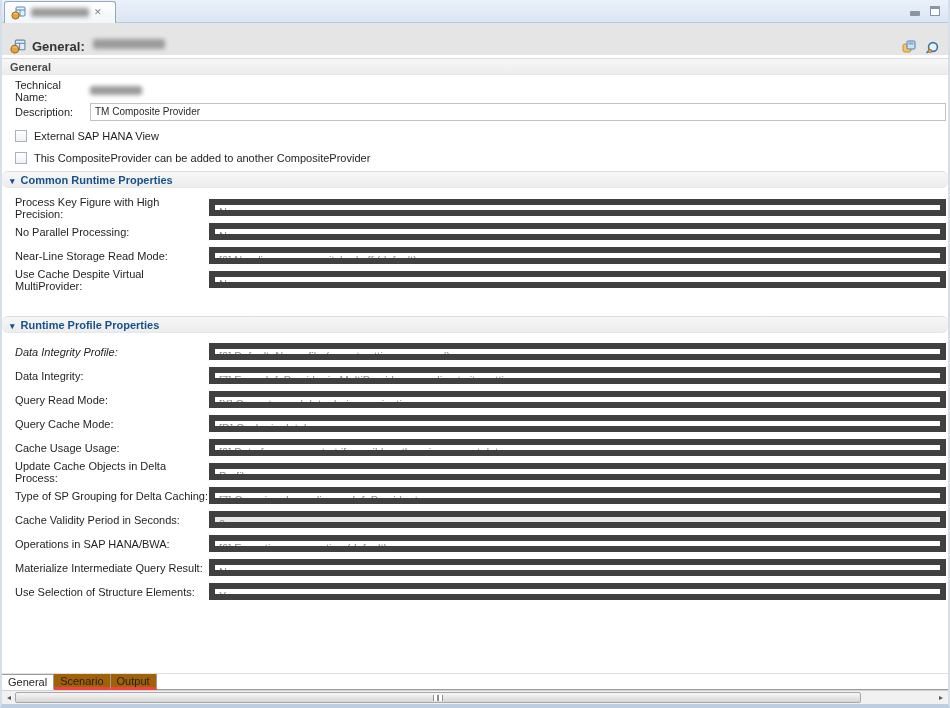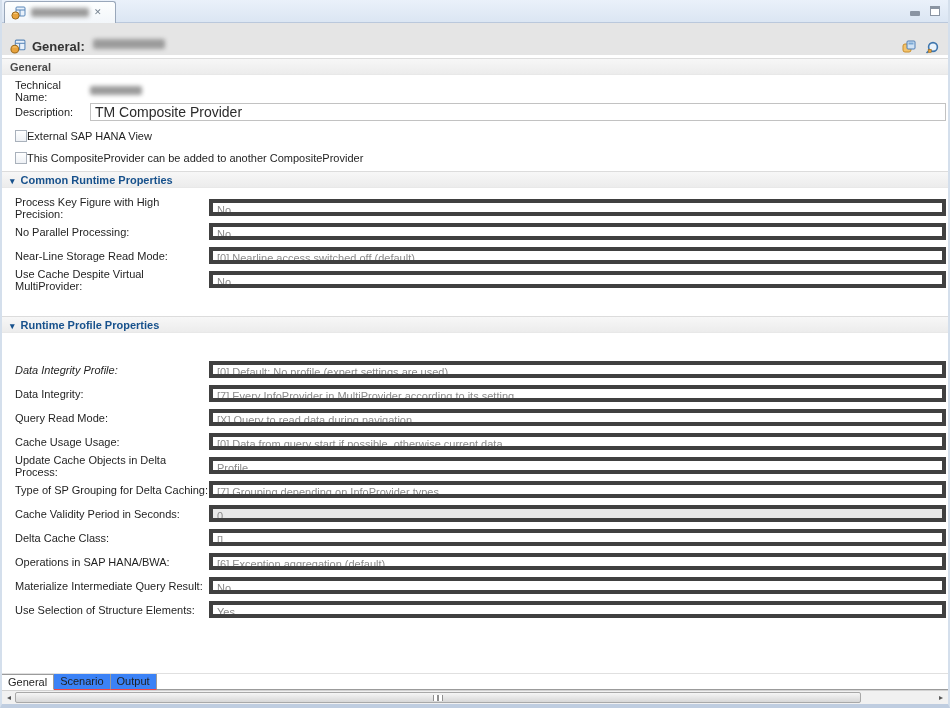--- a/index.html
+++ b/index.html
@@ -32,48 +32,48 @@
   .formhead .title { font-size: 13px; font-weight: bold; color: #333; margin-left: 6px; }
   .formhead .actions { margin-left: auto; display: flex; gap: 7px; align-items: center; }
   .abtn { width: 16px; height: 16px; display: flex; align-items: center; justify-content: center; cursor: pointer; }
   
   .secbar {
     height: 17px; margin-top: 3px; line-height: 16px;
     background: linear-gradient(#f7f7f7, #ececec);
     border-top: 1px solid #dcdcdc; border-bottom: 1px solid #e8e8e8;
     font-size: 11px; font-weight: bold; color: #4a4a4a; padding-left: 8px;
   }
-  .secbar.blue { color: #17518c; cursor: pointer; }
+  .secbar.blue { color: #17518c; cursor: pointer; border-radius: 6px; }
   .secbar .tw { display: inline-block; font-size: 9px; margin-right: 6px; color: #17518c; }
   
   .g-row { display: flex; align-items: center; margin: 2px 2px 0 13px; height: 17px; font-size: 11px; color: #1f1f1f; }
   .g-row .glabel { width: 75px; flex: none; }
   .desc-input {
     flex: 1; height: 17px; border: 1px solid #c2c2c2; background: #fff;
-    font-family: "Liberation Sans", sans-serif; font-size: 14px; color: #2b2b2b; padding: 8px 4px; outline: none;
-  }
-  .cb-row { display: flex; align-items: center; margin: 9px 0 0 13px; font-size: 11px; color: #1f1f1f; height: 13px; }
+    font-family: "Liberation Sans", sans-serif; font-size: 10px; color: #2b2b2b; padding: 8px 4px; outline: none;
+  }
+  .cb-row { display: flex; align-items: center; gap: 7px; margin: 9px 0 0 13px; font-size: 11px; color: #1f1f1f; height: 13px; }
   .cb-box { width: 12px; height: 12px; flex: none; border: 1px solid #a9b1bb; background: linear-gradient(#fff, #eef1f5); cursor: pointer; }
   
   .f-row { display: flex; align-items: center; margin: 7px 2px 0 13px; height: 17px; }
   .f-row.first { margin-top: 11px; }
-  .f-row.first-lg { margin-top: 28px; }
+  .f-row.first-lg { margin-top: 10px; }
   .f-label { width: 194px; flex: none; font-size: 11px; color: #1f1f1f; }
   .f-label.italic { font-style: italic; }
   .f-value {
-    flex: 1; height: 17px; line-height: 15px; border: 4px solid #404040; background: #fff;
+    flex: 1; height: 17px; line-height: 15px; border: 6px solid #404040; background: #fff;
     font-size: 11px; color: #8a8a8a; padding: 0 4px; white-space: nowrap; overflow: hidden; cursor: text;
   }
   .f-value.disabled { background: #e9e9e9; }
   
   .bottom { position: absolute; left: 0; right: 0; bottom: 0; }
   .btabs { display: flex; height: 17px; border-top: 1px solid #e0e0e0; background: #fff; }
   .btab {
     padding: 0 6px; line-height: 15px; font-size: 11px; color: #1f1f1f;
-    border-right: 1px solid #9b9b9b; border-bottom: 1px solid #ef4444; background: #3b82f6; cursor: pointer;
+    border-right: 1px solid #9b9b9b; border-bottom: 3px solid #ef4444; background: #a16207; cursor: pointer;
   }
   .btab.active { background: #fff; border-bottom: 1px solid #fff; border-top: 1px solid #9b9b9b; }
   .btabs .filler { flex: 1; border-bottom: 1px solid #9b9b9b; }
   .hscroll { height: 14px; background: #f1f1f1; border-top: 1px solid #d2d2d2; display: flex; align-items: center; padding: 0 1px; }
   .scr-arrow { width: 12px; flex: none; font-size: 8px; color: #555; text-align: center; line-height: 12px; cursor: pointer; }
   .scr-thumb {
     width: 846px; height: 11px; flex: none; position: relative; cursor: grab;
     background: linear-gradient(#f6f6f6, #d7d7d7); border: 1px solid #a8a8a8; border-radius: 2px;
   }
   .scr-thumb::after {
@@ -197,20 +197,24 @@
       <div class="f-row">
         <span class="f-label">Data Integrity:</span>
         <span class="f-value">[7] Every InfoProvider in MultiProvider according to its setting</span>
       </div>
 
       <div class="f-row">
         <span class="f-label">Query Read Mode:</span>
         <span class="f-value">[X] Query to read data during navigation</span>
       </div>
 
+      <div class="f-row">
+        <span class="f-label">Query Cache Mode:</span>
+        <span class="f-value">[D] Cache in database</span>
+      </div>
 
       <div class="f-row">
         <span class="f-label">Cache Usage Usage:</span>
         <span class="f-value">[0] Data from query start if possible, otherwise current data</span>
       </div>
 
       <div class="f-row">
         <span class="f-label">Update Cache Objects in Delta Process:</span>
         <span class="f-value">Profile</span>
       </div>
@@ -218,24 +222,20 @@
       <div class="f-row">
         <span class="f-label">Type of SP Grouping for Delta Caching:</span>
         <span class="f-value">[7] Grouping depending on InfoProvider types</span>
       </div>
 
       <div class="f-row">
         <span class="f-label">Cache Validity Period in Seconds:</span>
         <span class="f-value disabled">0</span>
       </div>
 
-      <div class="f-row">
-        <span class="f-label">Delta Cache Class:</span>
-        <span class="f-value">[]</span>
-      </div>
 
       <div class="f-row">
         <span class="f-label">Operations in SAP HANA/BWA:</span>
         <span class="f-value">[6] Exception aggregation (default)</span>
       </div>
 
       <div class="f-row">
         <span class="f-label">Materialize Intermediate Query Result:</span>
         <span class="f-value">No</span>
       </div>

